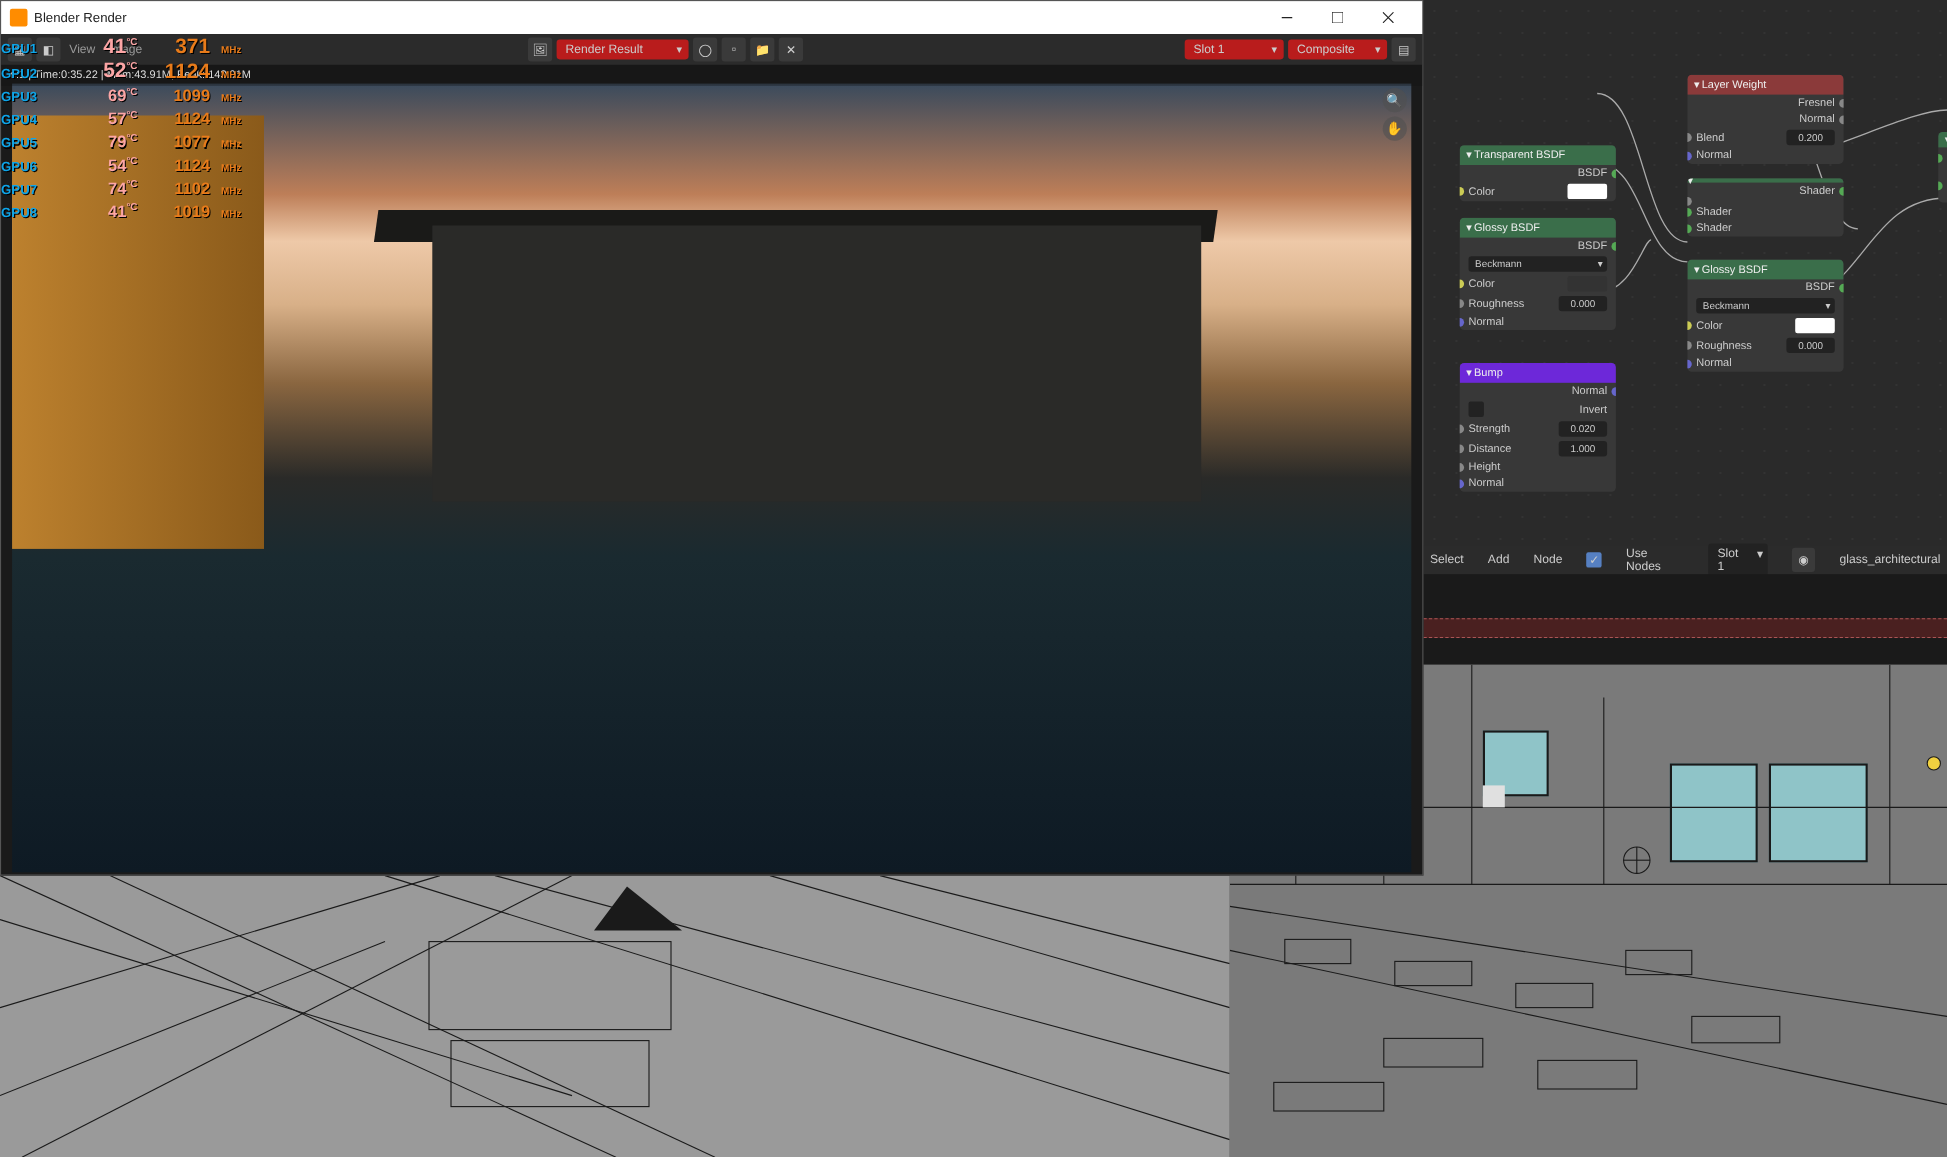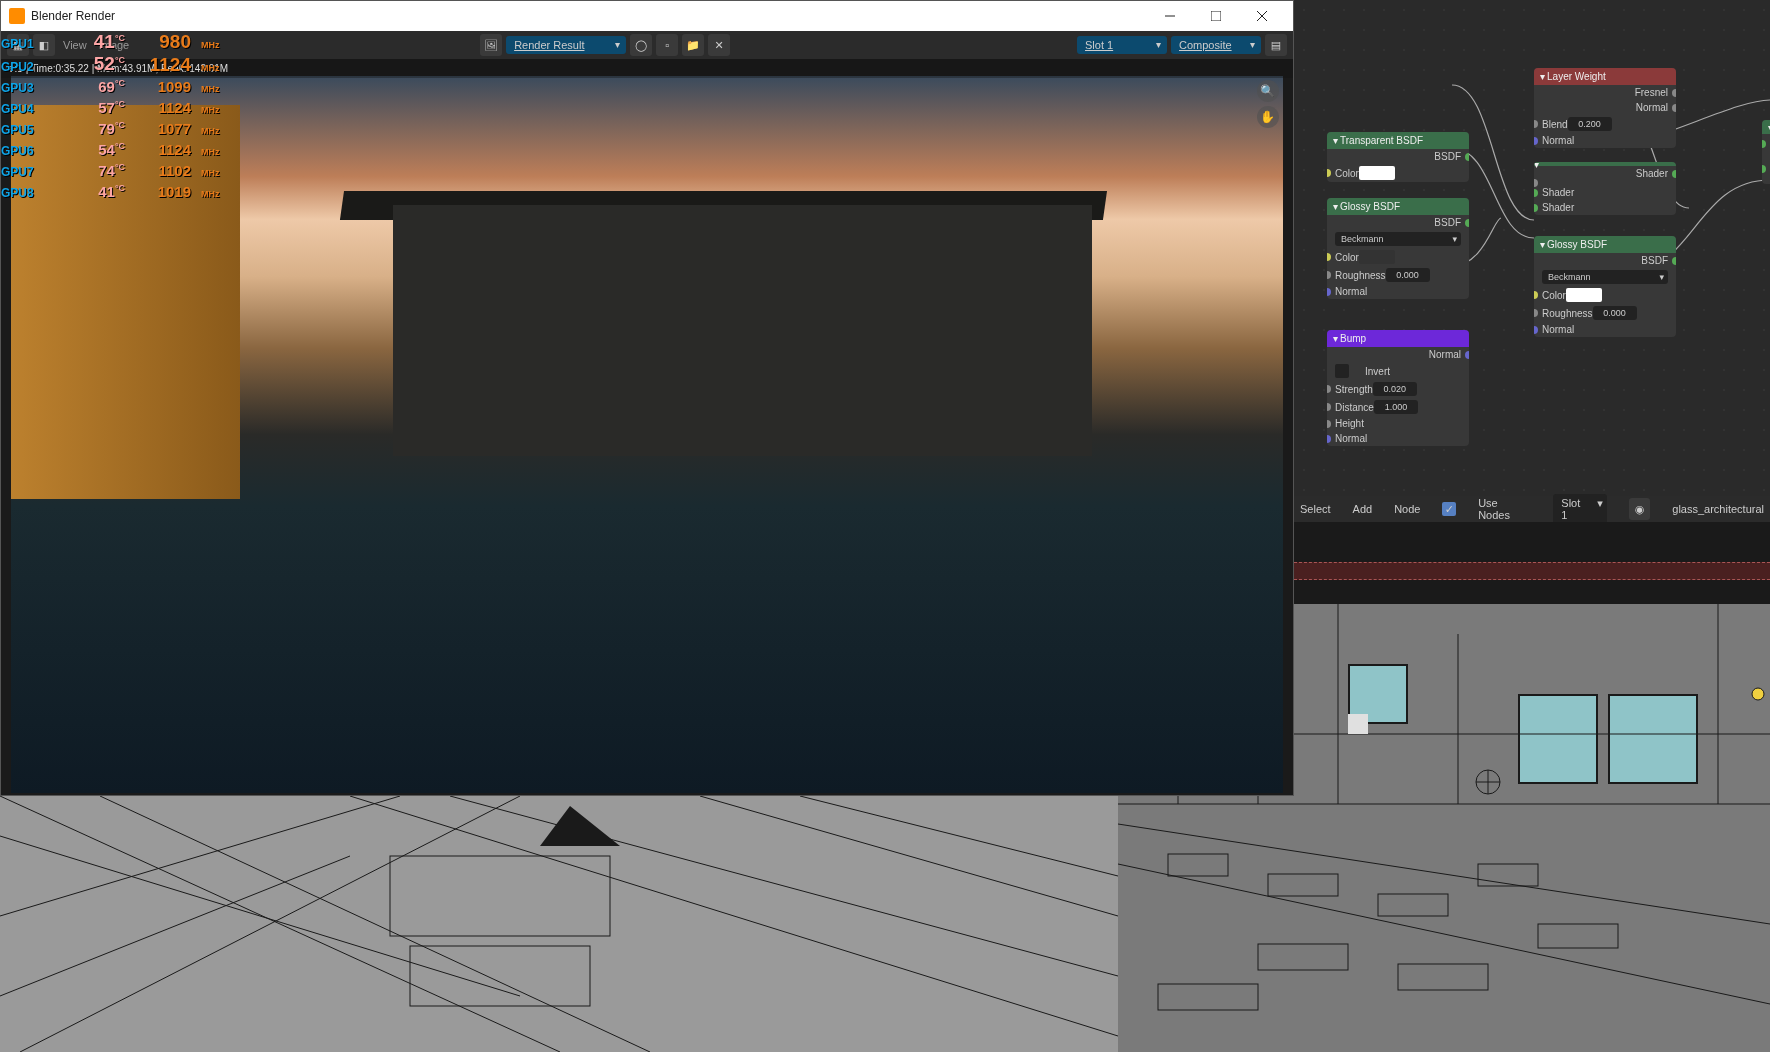--- a/index.html
+++ b/index.html
@@ -9,21 +9,21 @@
 .window { position: absolute; top: 0; left: 0; width: 1294px; height: 796px; background: #1a1a1a; border: 1px solid #555; }
 .titlebar { height: 30px; background: #fff; display: flex; align-items: center; padding: 0 8px; color: #222; font-size: 12px; }
 .titlebar .icon { width: 16px; height: 16px; margin-right: 6px; background: #ff8c00; border-radius: 2px; display: inline-block; }
 .titlebar .spacer { flex: 1; }
 .titlebar .winbtn { width: 46px; height: 30px; display: flex; align-items: center; justify-content: center; cursor: pointer; }
 .titlebar .winbtn svg { width: 10px; height: 10px; }
 
 
 .toolbar { height: 28px; background: #2b2b2b; display: flex; align-items: center; padding: 0 6px; gap: 4px; }
 .toolbar .iconbtn { width: 22px; height: 22px; background: #3a3a3a; border-radius: 3px; display: flex; align-items: center; justify-content: center; }
-.toolbar .dropdown { background: #0c4a6e; border-radius: 3px; padding: 3px 20px 3px 8px; position: relative; min-width: 90px; font-size: 11px; text-decoration: underline; }
+.toolbar .dropdown { background: #b91c1c; border-radius: 3px; padding: 3px 20px 3px 8px; position: relative; min-width: 90px; font-size: 11px; }
 .toolbar .dropdown::after { content: '▾'; position: absolute; right: 6px; top: 3px; font-size: 10px; }
 .toolbar .spacer { flex: 1; }
 .toolbar .label { font-size: 11px; color: #999; padding: 0 4px; }
 
 
 .statusline { position: absolute; top: 58px; left: 0; right: 0; padding: 4px 8px; font-size: 10px; color: #ddd; z-index: 5; background: rgba(20,20,20,0.4); }
 
 
 .gpu-overlay { position: absolute; top: 30px; left: 0; z-index: 10; font-family: 'Courier New', monospace; font-size: 15px; font-weight: bold; line-height: 15px; text-shadow: 1px 1px 0 #000; }
 .gpu-row { display: flex; gap: 10px; align-items: baseline; }
@@ -40,21 +40,21 @@
 .render-area .roof { position: absolute; top: 16%; left: 26%; width: 60%; height: 4%; background: #1a1a18; transform: skewX(-8deg); }
 .render-area .leftwall { position: absolute; top: 4%; left: -2%; width: 20%; height: 55%; background: linear-gradient(to right, #c28530, #8a5a1a); }
 .render-area .overlay-icons { position: absolute; top: 4px; right: 4px; }
 .render-area .circbtn { width: 22px; height: 22px; background: rgba(80,80,80,0.6); border-radius: 50%; margin-bottom: 4px; display: flex; align-items: center; justify-content: center; font-size: 12px; color: #eee; }
 
 
 .node-editor { position: absolute; top: 0; left: 1294px; right: 0; height: 522px; background: #2a2a2a; background-image: radial-gradient(circle, #333 1px, transparent 1px); background-size: 20px 20px; overflow: hidden; }
 .node { position: absolute; background: #383838; border-radius: 4px; font-size: 10px; overflow: hidden; width: 142px; }
 .node .header { padding: 3px 6px; font-size: 10px; color: #eee; display: flex; align-items: center; }
 .node .header::before { content: '▾ '; margin-right: 2px; }
-.node .row { padding: 2px 8px; display: flex; justify-content: flex-start; align-items: center; position: relative; font-size: 10px; }
+.node .row { padding: 2px 8px; display: flex; justify-content: space-between; align-items: center; position: relative; font-size: 10px; }
 .node .row.out { justify-content: flex-end; }
 .node .row .socket { width: 8px; height: 8px; border-radius: 50%; position: absolute; top: 50%; transform: translateY(-50%); }
 .node .row .socket.in { left: -4px; }
 .node .row .socket.out { right: -4px; }
 .sck-shader { background: #55aa55; }
 .sck-color { background: #cccc55; }
 .sck-value { background: #888; }
 .sck-vector { background: #6666cc; }
 .node .val { background: #222; padding: 2px 6px; border-radius: 3px; font-size: 9px; min-width: 44px; text-align: center; }
 .node .colorswatch { width: 36px; height: 14px; border-radius: 2px; }
@@ -352,21 +352,21 @@
     <span class="dropdown">Composite</span>
     <span class="iconbtn">▤</span>
   </div>
 
   <div class="statusline"><span>e:1 | Time:0:35.22 | Mem:43.91M, Peak: 143.91M</span></div>
 
   <div class="gpu-overlay">
       <div class="gpu-row big">
         <span class="name">GPU1</span>
         <span class="temp">41<span class="unit">°C</span></span>
-        <span class="clock">980</span>
+        <span class="clock">371</span>
         <span class="mhz">MHz</span>
       </div>
       <div class="gpu-row big">
         <span class="name">GPU2</span>
         <span class="temp">52<span class="unit">°C</span></span>
         <span class="clock">1124</span>
         <span class="mhz">MHz</span>
       </div>
       <div class="gpu-row">
         <span class="name">GPU3</span>

